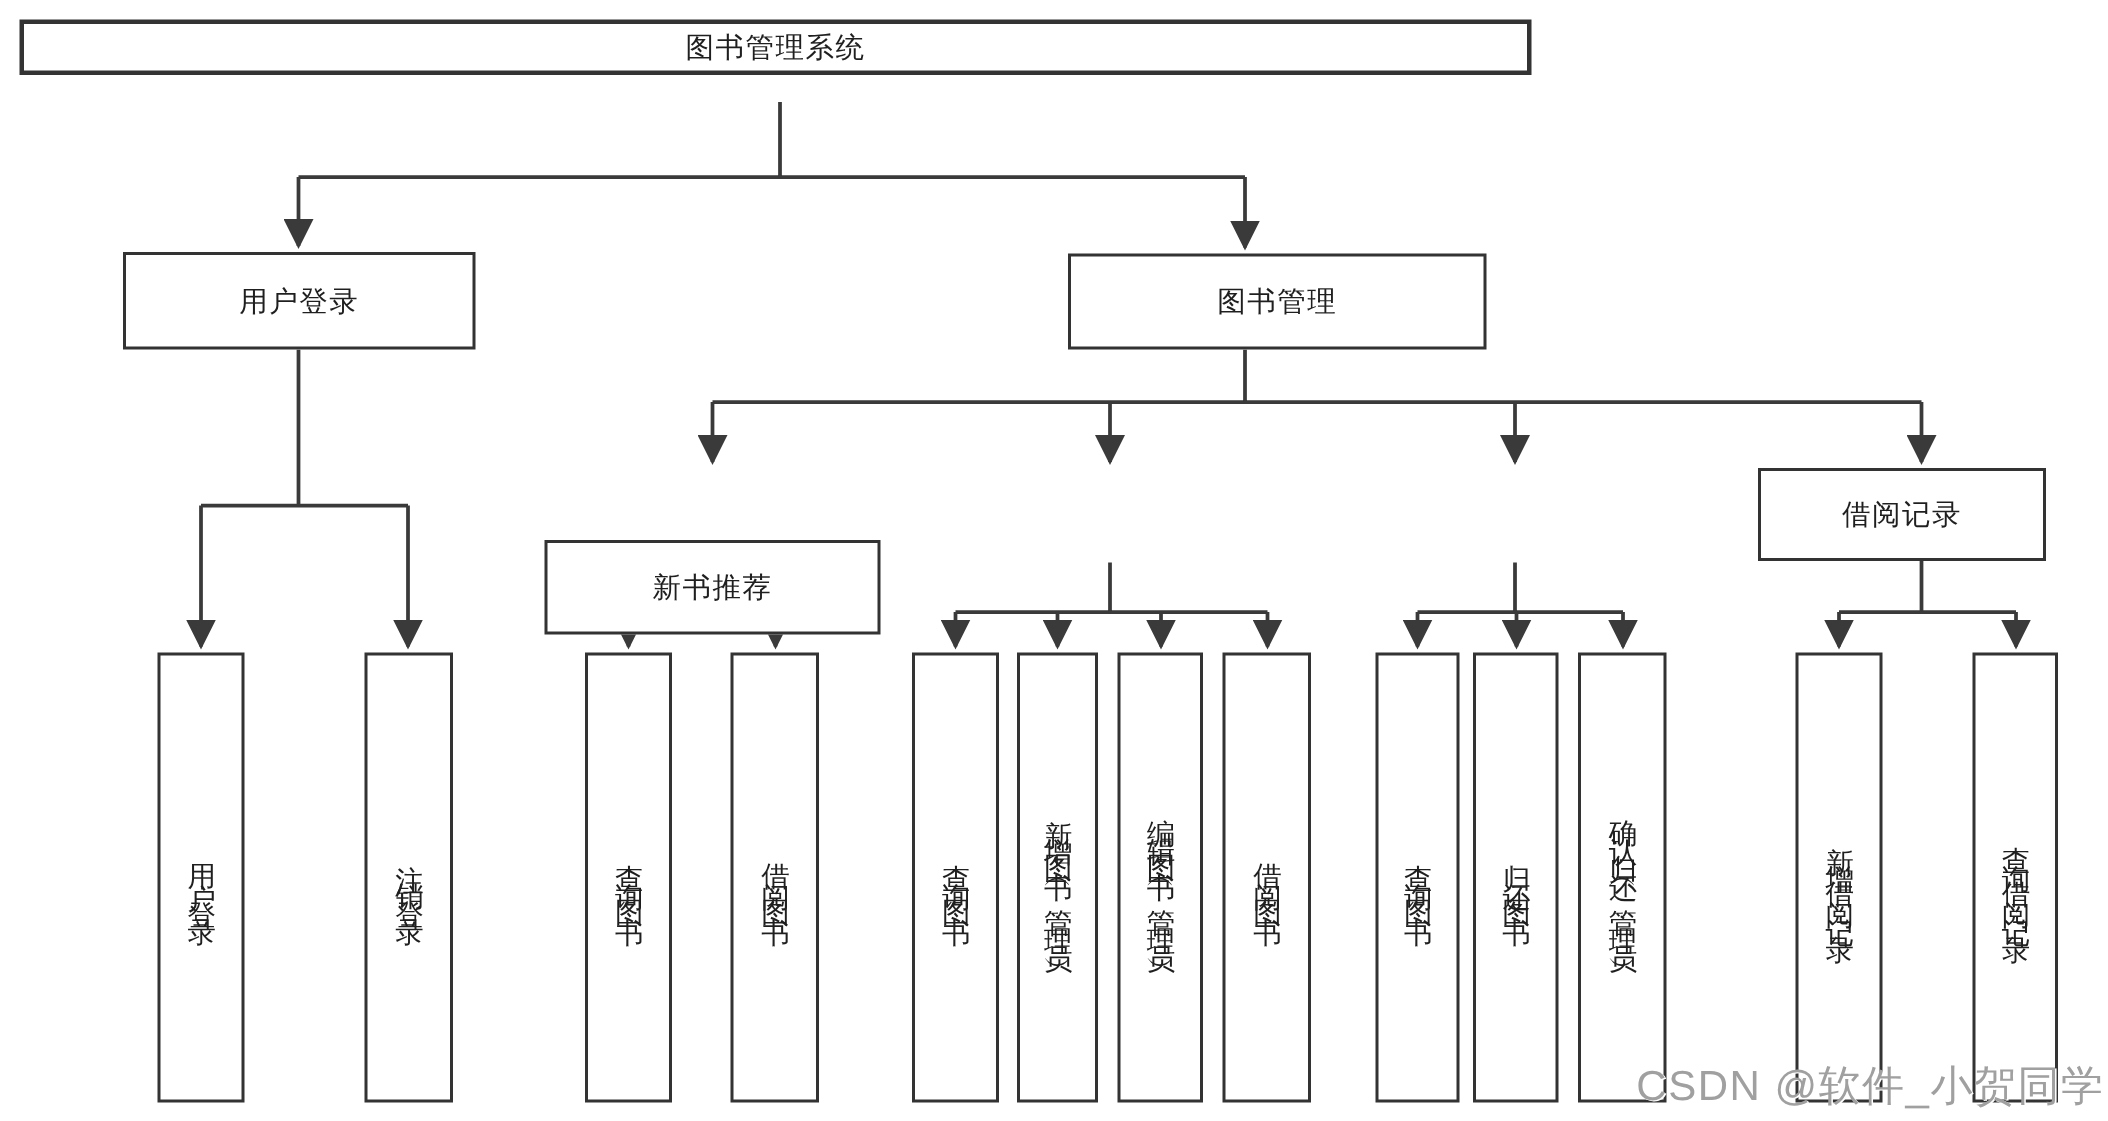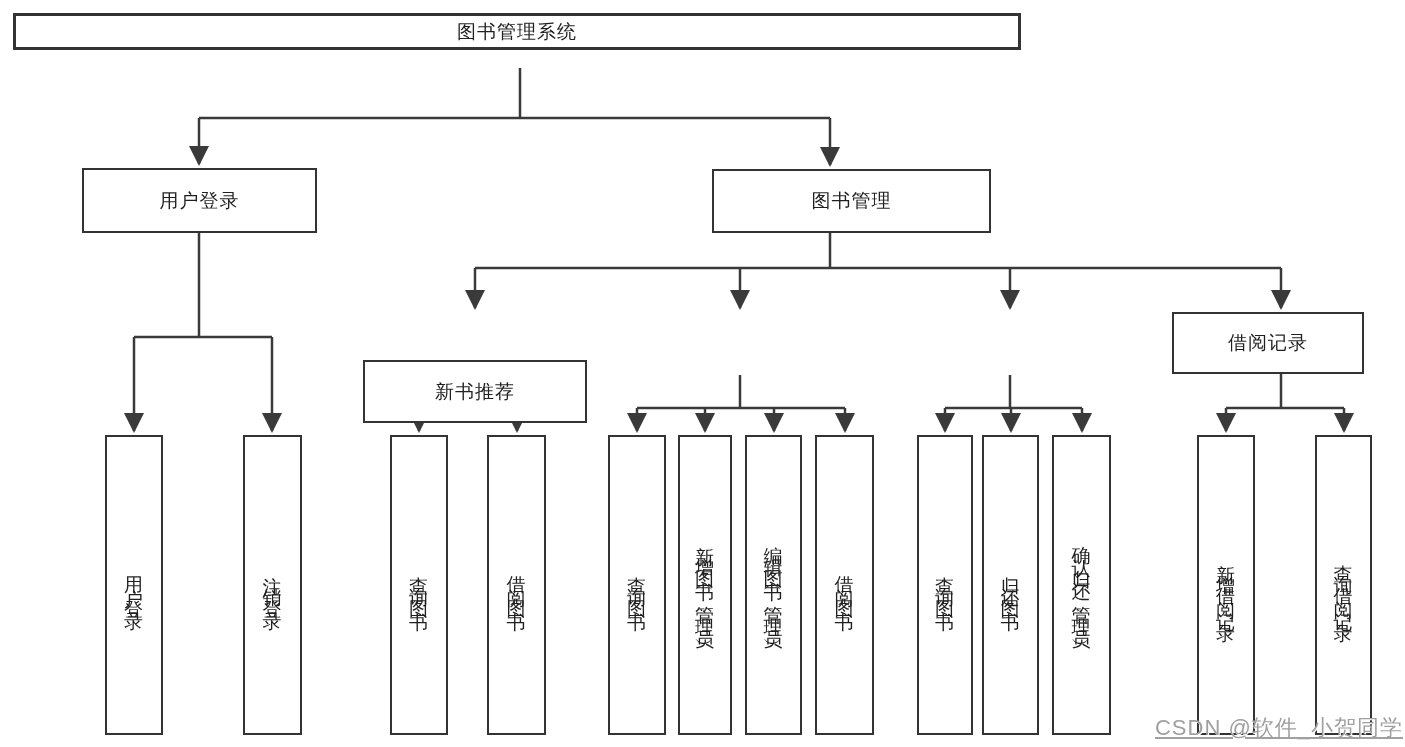--- a/index.html
+++ b/index.html
@@ -31,25 +31,24 @@
     transform:translate(-50%,-50%);
     writing-mode:vertical-rl;
     text-orientation:mixed;
     font-size:19px;line-height:1;
     letter-spacing:12px;
     white-space:nowrap;
     color:#1f1f1f;
   }
   #watermark{
     position:absolute;right:2px;bottom:4px;
-    font-size:22px;color:#a0a0a0;
+    font-size:28px;color:#a0a0a0;
     text-shadow:1px 1px 0 #ffffff;
     z-index:2;white-space:nowrap;
     letter-spacing:1px;
-    text-decoration:underline;
   }
   path{stroke:#3a3a3a;stroke-width:2.5;fill:none;}
 </style>
 </head>
 <body>
 
 <div id="stage">
 
   <svg id="wires" width="1405" height="747" viewBox="0 0 1405 747">
     <defs>

